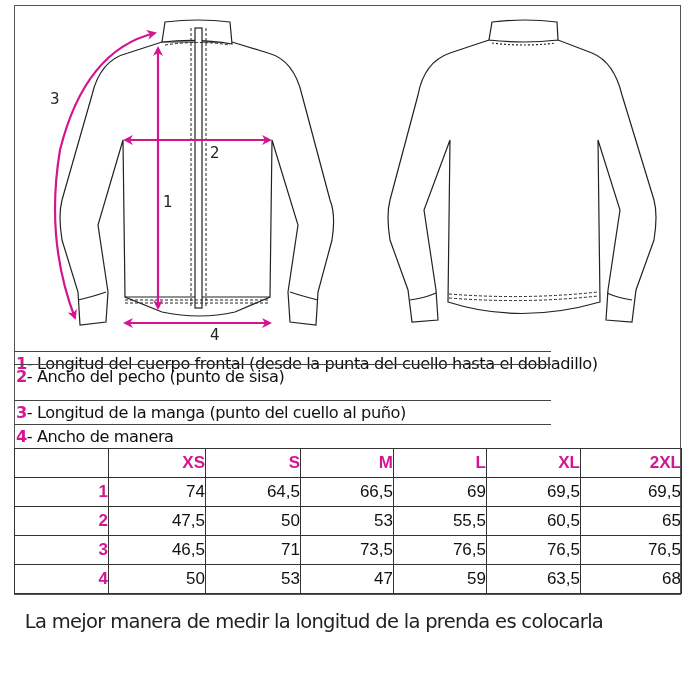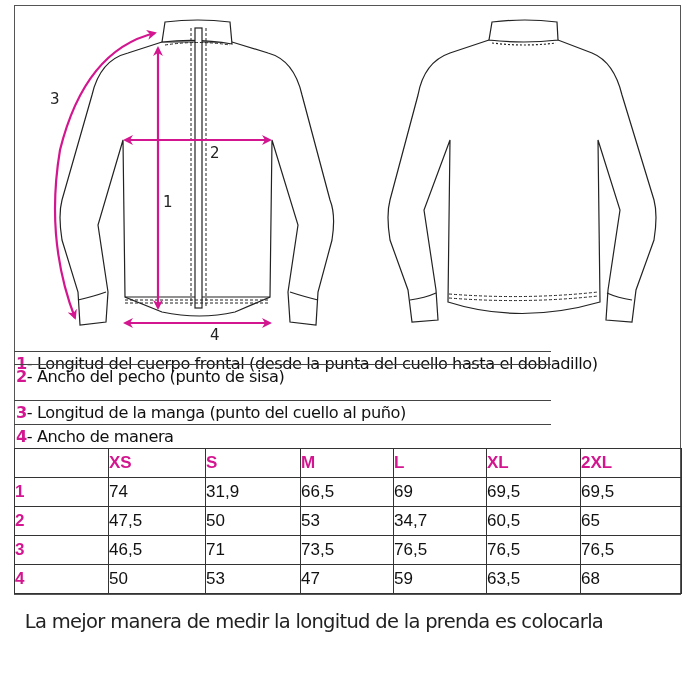--- a/index.html
+++ b/index.html
@@ -3,21 +3,21 @@
 <meta charset="utf-8">
 <style>
   html,body{margin:0;padding:0;background:#fff;}
   body{width:700px;height:700px;position:relative;overflow:hidden;font-family:"Liberation Sans",sans-serif;color:#111;}
   .frame{position:absolute;left:14px;top:5px;width:667px;height:590px;border:1.5px solid #555;box-sizing:border-box;}
   .illus{position:absolute;left:14px;top:5px;width:667px;height:346px;}
   .illus svg{position:absolute;left:0;top:0;}
   .legend-row{position:absolute;left:14px;width:537px;border-top:1.5px solid #444;box-sizing:border-box;height:25px;line-height:24px;font-family:"DejaVu Sans",sans-serif;font-size:16.2px;padding-left:2px;white-space:nowrap;letter-spacing:-0.45px;}
   .legend-row .num{color:#d3168f;font-weight:bold;}
   table.sizes{position:absolute;left:14px;top:448px;width:667px;border-collapse:collapse;table-layout:fixed;}
-  table.sizes td,table.sizes th{border:1.5px solid #333;text-align:left;height:28px;padding:0;font-size:17px;font-weight:normal;}
+  table.sizes td,table.sizes th{border:1.5px solid #333;text-align:right;height:28px;padding:0;font-size:17px;font-weight:normal;}
   table.sizes th{color:#d3168f;font-weight:bold;font-size:17px;}
   table.sizes td.rowhead{color:#d3168f;font-weight:bold;}
   .note{position:absolute;left:0;top:607px;width:628px;text-align:center;font-family:"DejaVu Sans",sans-serif;font-size:19.5px;line-height:29px;letter-spacing:-0.7px;color:#222;}
 </style>
 </head>
 <body>
 
 <div class="frame"></div>
 
 <div class="illus">
@@ -96,32 +96,32 @@
     <th>XS</th>
     <th>S</th>
     <th>M</th>
     <th>L</th>
     <th>XL</th>
     <th>2XL</th>
   </tr>
   <tr>
     <td class="rowhead">1</td>
     <td>74</td>
-    <td>31,9</td>
+    <td>64,5</td>
     <td>66,5</td>
     <td>69</td>
     <td>69,5</td>
     <td>69,5</td>
   </tr>
   <tr>
     <td class="rowhead">2</td>
     <td>47,5</td>
     <td>50</td>
     <td>53</td>
-    <td>34,7</td>
+    <td>55,5</td>
     <td>60,5</td>
     <td>65</td>
   </tr>
   <tr>
     <td class="rowhead">3</td>
     <td>46,5</td>
     <td>71</td>
     <td>73,5</td>
     <td>76,5</td>
     <td>76,5</td>

